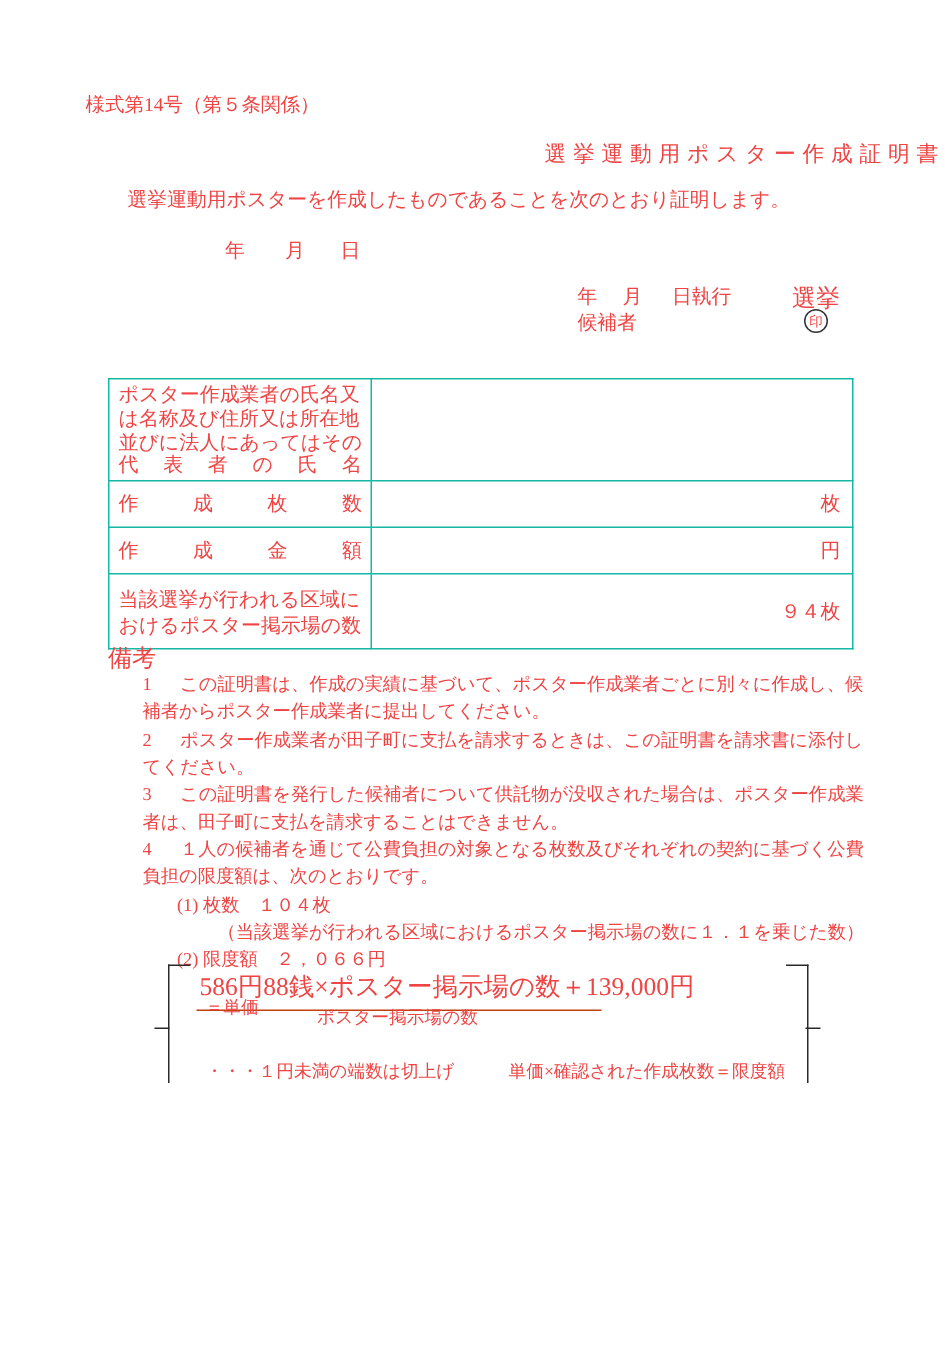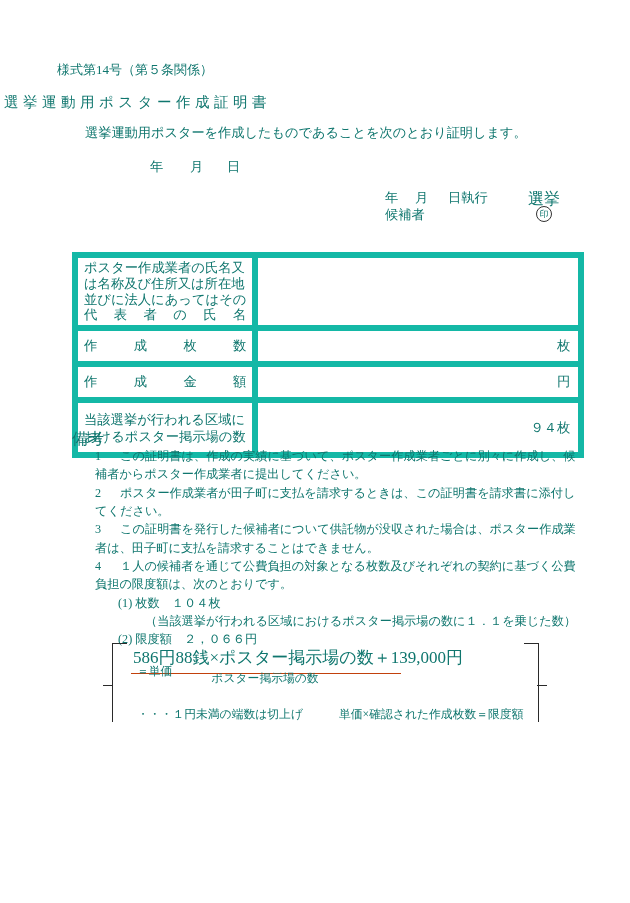--- a/index.html
+++ b/index.html
@@ -1,41 +1,41 @@
 <!DOCTYPE html>
 <html><head>
 <meta charset="utf-8">
 <style>
   html,body { margin:0; padding:0; background:#ffffff; }
   .page {
     position:relative; width:630px; height:722px; background:#ffffff;
-    font-family:"Liberation Serif","DejaVu Serif",serif; color:#0f766e;
+    font-family:"Liberation Serif","DejaVu Serif",serif; color:#ef4444;
     overflow:hidden;
   }
   .abs { position:absolute; }
 
   .form-number { left:57px; top:61px; font-size:13px; white-space:nowrap; }
-  .doc-title   { left:0; right:0; top:93px; text-align:left; font-size:14.5px;
+  .doc-title   { left:0; right:0; top:93px; text-align:right; font-size:14.5px;
                  letter-spacing:4.5px; padding-left:4px; white-space:nowrap; }
   .intro       { left:85px; top:124px; font-size:13.2px; white-space:nowrap; }
 
   .dl-y { left:150px; top:158px; font-size:13.2px; }
   .dl-m { left:190px; top:158px; font-size:13.2px; }
   .dl-d { left:227px; top:158px; font-size:13.2px; }
 
   .ex-y { left:385px; top:189px; font-size:13.2px; }
   .ex-m { left:415px; top:189px; font-size:13.2px; }
   .ex-d { left:448px; top:189px; font-size:13.2px; }
   .ex-e { left:528px; top:189px; font-size:16px; }
   .cand { left:385px; top:206px; font-size:13.2px; }
   .seal { left:536px; top:206px; width:14px; height:14px; border:1px solid #333;
           border-radius:50%; font-size:9px; line-height:14px; text-align:center; }
 
   .cert-table { left:72px; top:252px; border-collapse:collapse; table-layout:fixed; }
-  .cert-table td { border:6px solid #14b8a6; font-size:13.3px; overflow:hidden; }
+  .cert-table td { border:1px solid #14b8a6; font-size:13.3px; overflow:hidden; }
   .cert-table td.lbl { width:161px; padding:2px 6px; vertical-align:middle; }
   .cert-table td.val { width:306px; padding:2px 8px 2px 6px; text-align:right; vertical-align:middle; }
   .r1 td { height:63px; }  .r1 .lbl div { line-height:15.8px; white-space:nowrap; }
   .r2 td { height:26px; }
   .r3 td { height:26px; }
   .r4 td { height:45px; }  .r4 .lbl div { line-height:17px; white-space:nowrap; }
   .jline { text-align:justify; text-align-last:justify; white-space:normal !important; }
 
   .remarks-heading { left:72px; top:429px; font-size:16px; }
   .remarks { left:95px; top:447px; width:490px; font-size:12.2px; line-height:18.35px; }

